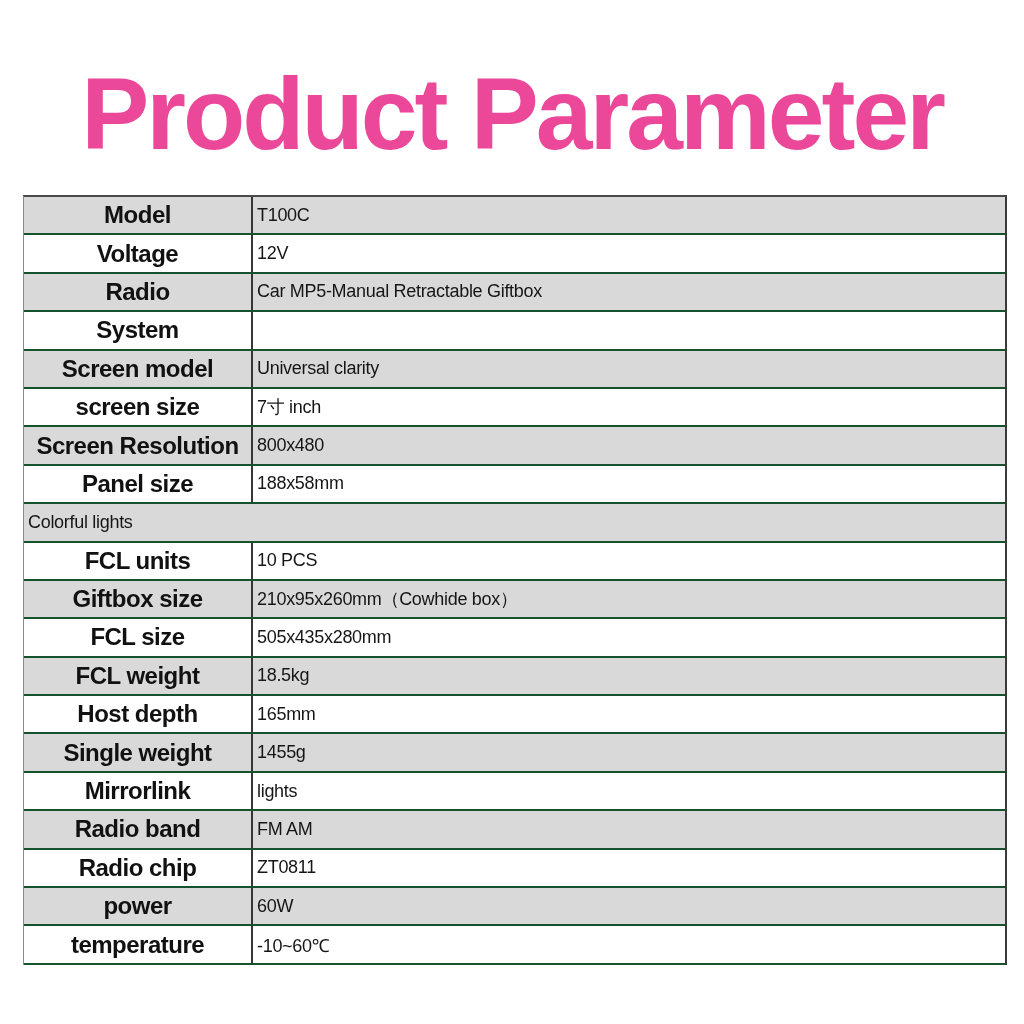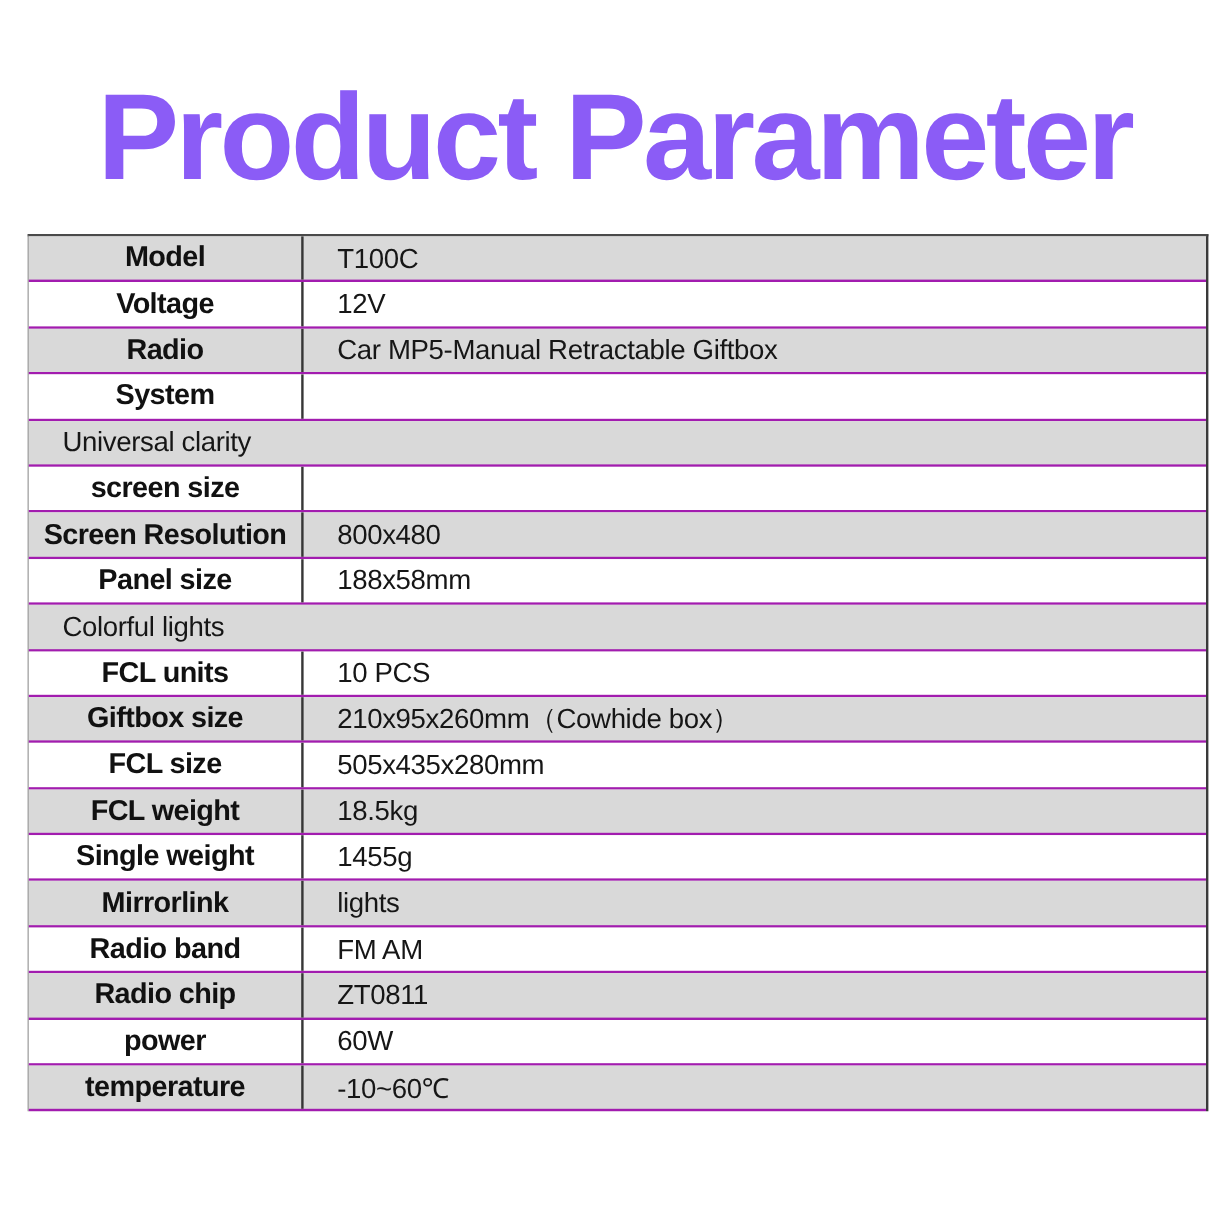--- a/index.html
+++ b/index.html
@@ -22,37 +22,37 @@
     top: 63px;
     left: 0;
     width: 1024px;
     margin: 0;
     text-align: center;
     font-size: 102px;
     font-weight: bold;
     letter-spacing: -3px;
     line-height: 1;
     white-space: nowrap;
-    color: #8b5cf6;
+    color: #ec4899;
   }
   .param-table {
     position: absolute;
     left: 23px;
     top: 195px;
     width: 984px;
     box-sizing: border-box;
     border-top: 2px solid #4a4a4a;
     border-left: 1px solid #8a8a8a;
     border-right: 2px solid #3a3a3a;
   }
   .t-row {
     display: flex;
     height: 38.4px;
     box-sizing: border-box;
-    border-bottom: 2px solid #a21caf;
+    border-bottom: 2px solid #14532d;
     background: #ffffff;
   }
   .t-row:nth-child(odd) {
     background: #d9d9d9;
   }
   .t-label {
     width: 229px;
     box-sizing: border-box;
     border-right: 2px solid #363636;
     display: flex;
@@ -61,22 +61,22 @@
     font-weight: bold;
     font-size: 24px;
     letter-spacing: -0.5px;
     color: #111111;
     white-space: nowrap;
   }
   .t-value {
     flex: 1;
     display: flex;
     align-items: center;
-    padding-left: 28px;
-    font-size: 23px;
+    padding-left: 4px;
+    font-size: 18px;
     letter-spacing: -0.3px;
     color: #161616;
     white-space: nowrap;
     overflow: hidden;
   }
 </style>
 </head>
 <body>
 
 <div class="page">
@@ -92,24 +92,26 @@
       <div class="t-value">12V</div>
     </div>
     <div class="t-row">
       <div class="t-label">Radio</div>
       <div class="t-value">Car MP5-Manual Retractable Giftbox</div>
     </div>
     <div class="t-row">
       <div class="t-label">System</div>
     </div>
     <div class="t-row">
+      <div class="t-label">Screen model</div>
       <div class="t-value">Universal clarity</div>
     </div>
     <div class="t-row">
       <div class="t-label">screen size</div>
+      <div class="t-value">7寸 inch</div>
     </div>
     <div class="t-row">
       <div class="t-label">Screen Resolution</div>
       <div class="t-value">800x480</div>
     </div>
     <div class="t-row">
       <div class="t-label">Panel size</div>
       <div class="t-value">188x58mm</div>
     </div>
     <div class="t-row">
@@ -125,20 +127,24 @@
     </div>
     <div class="t-row">
       <div class="t-label">FCL size</div>
       <div class="t-value">505x435x280mm</div>
     </div>
     <div class="t-row">
       <div class="t-label">FCL weight</div>
       <div class="t-value">18.5kg</div>
     </div>
     <div class="t-row">
+      <div class="t-label">Host depth</div>
+      <div class="t-value">165mm</div>
+    </div>
+    <div class="t-row">
       <div class="t-label">Single weight</div>
       <div class="t-value">1455g</div>
     </div>
     <div class="t-row">
       <div class="t-label">Mirrorlink</div>
       <div class="t-value">lights</div>
     </div>
     <div class="t-row">
       <div class="t-label">Radio band</div>
       <div class="t-value">FM AM</div>

